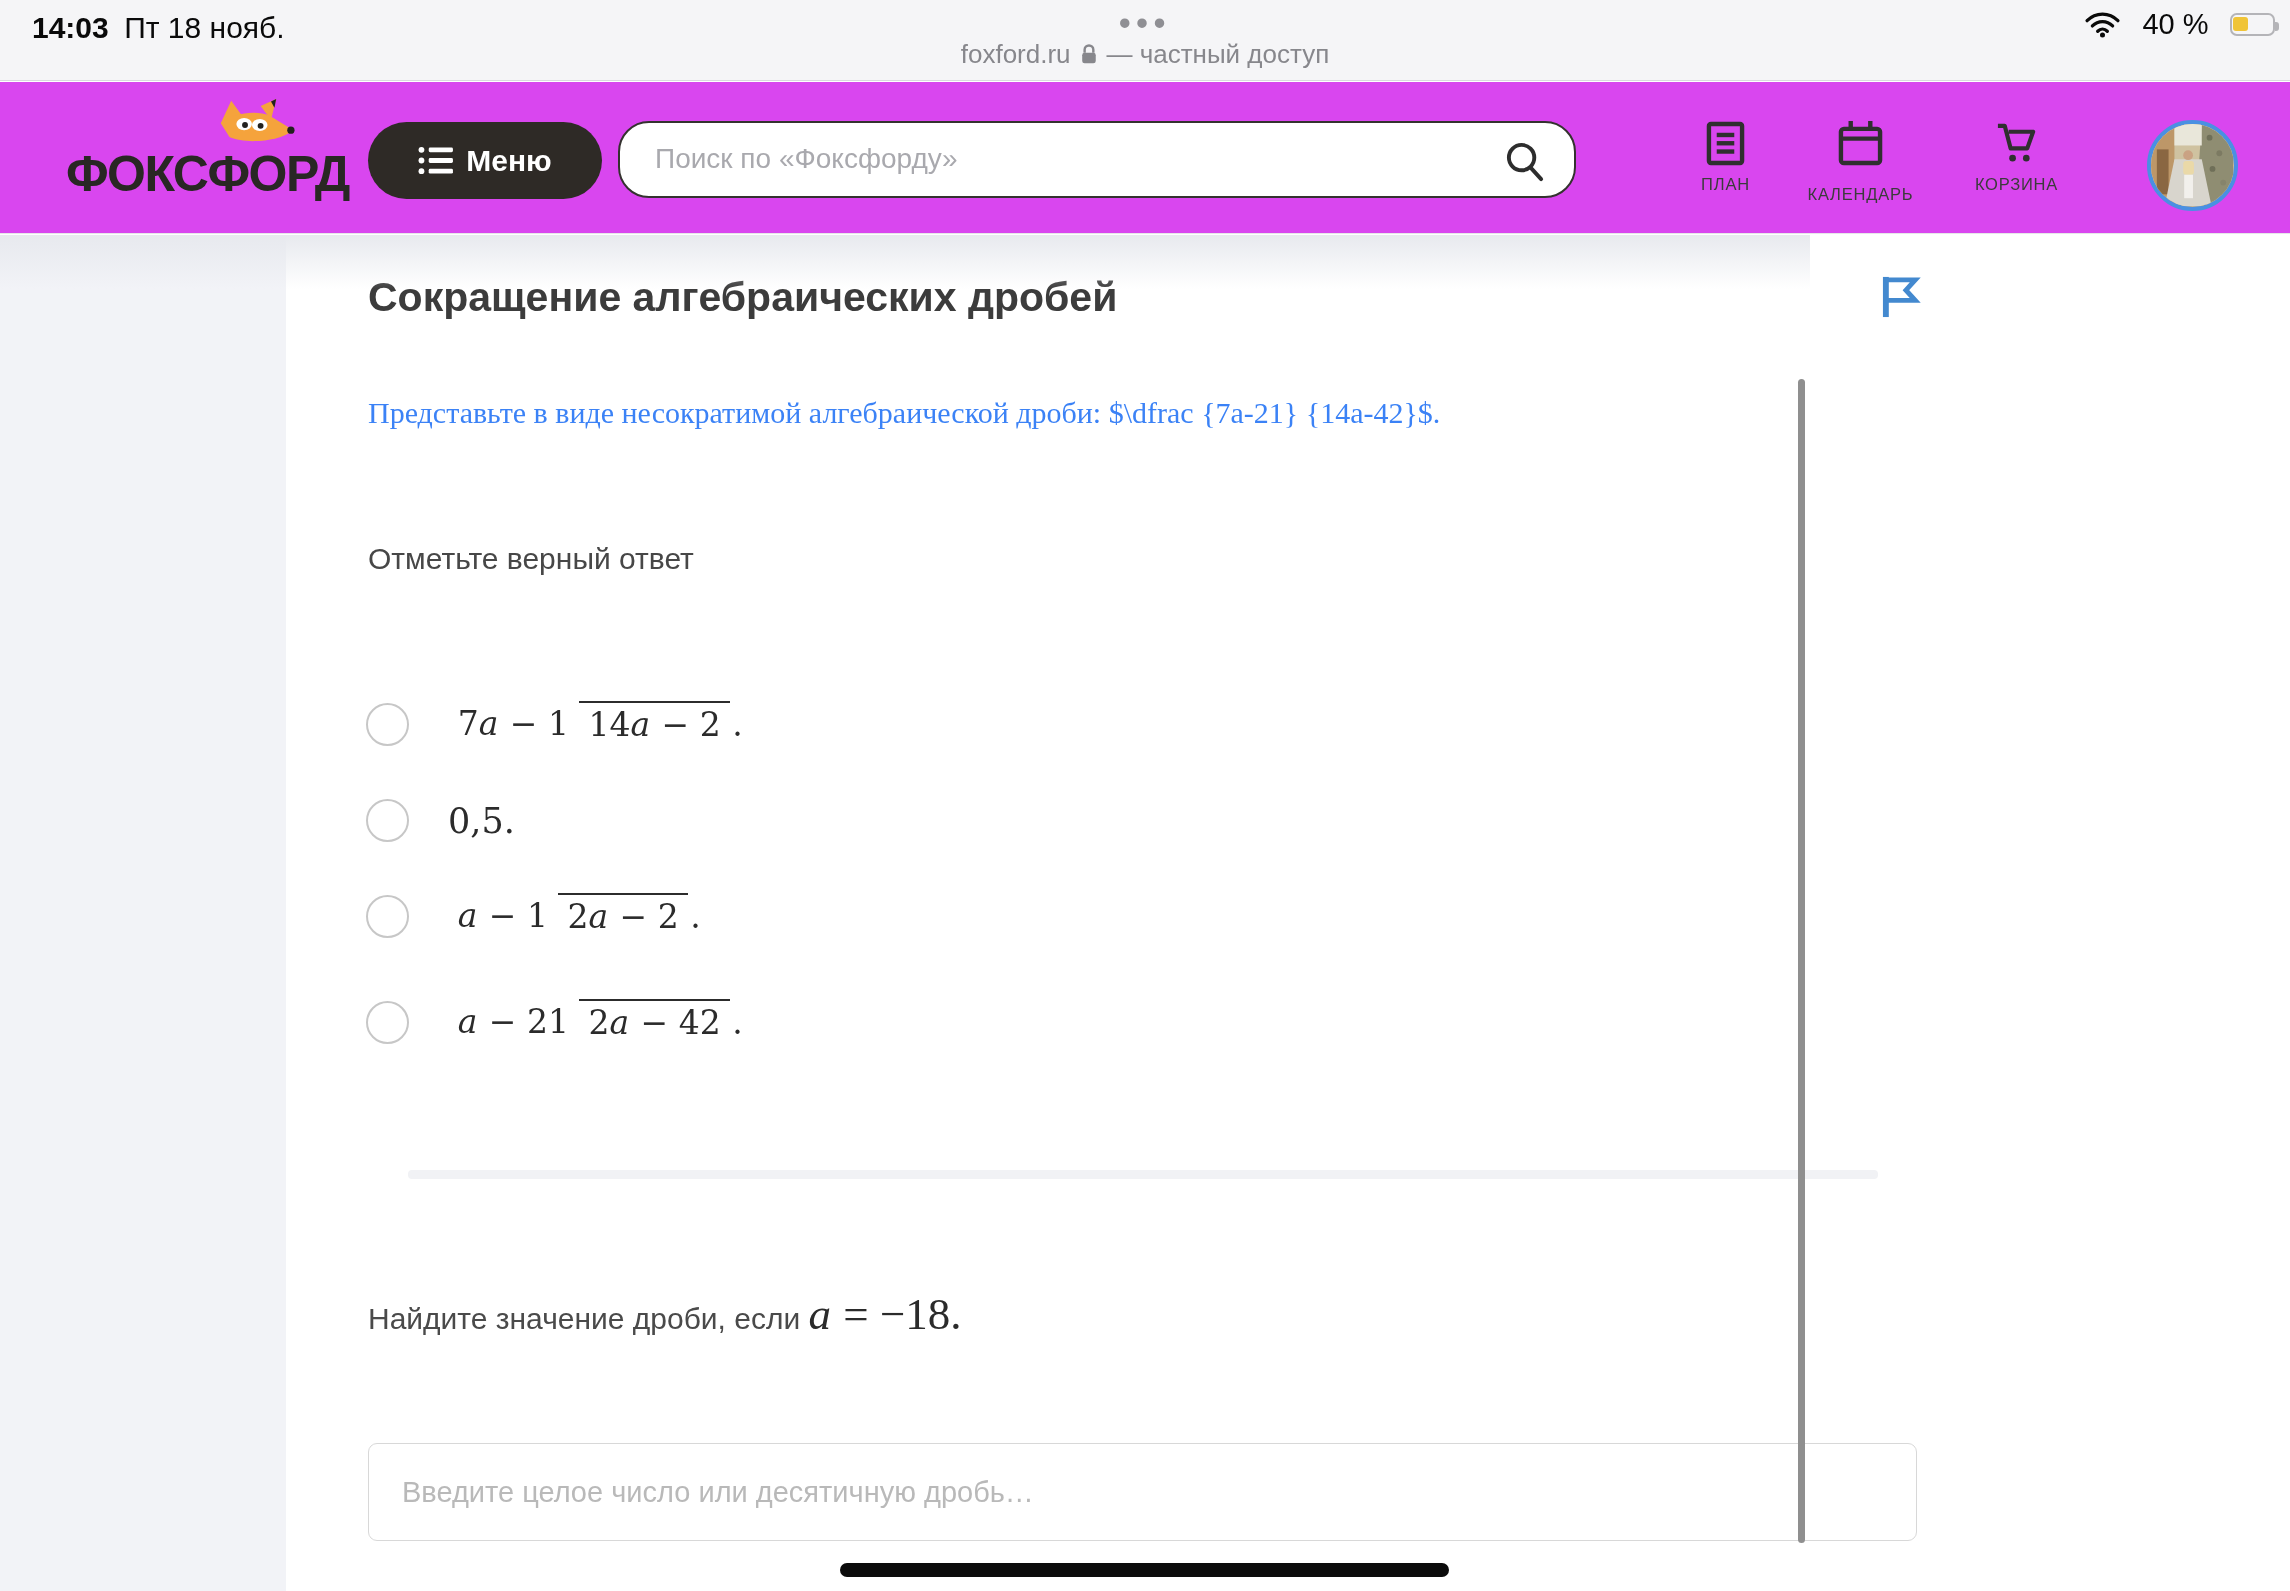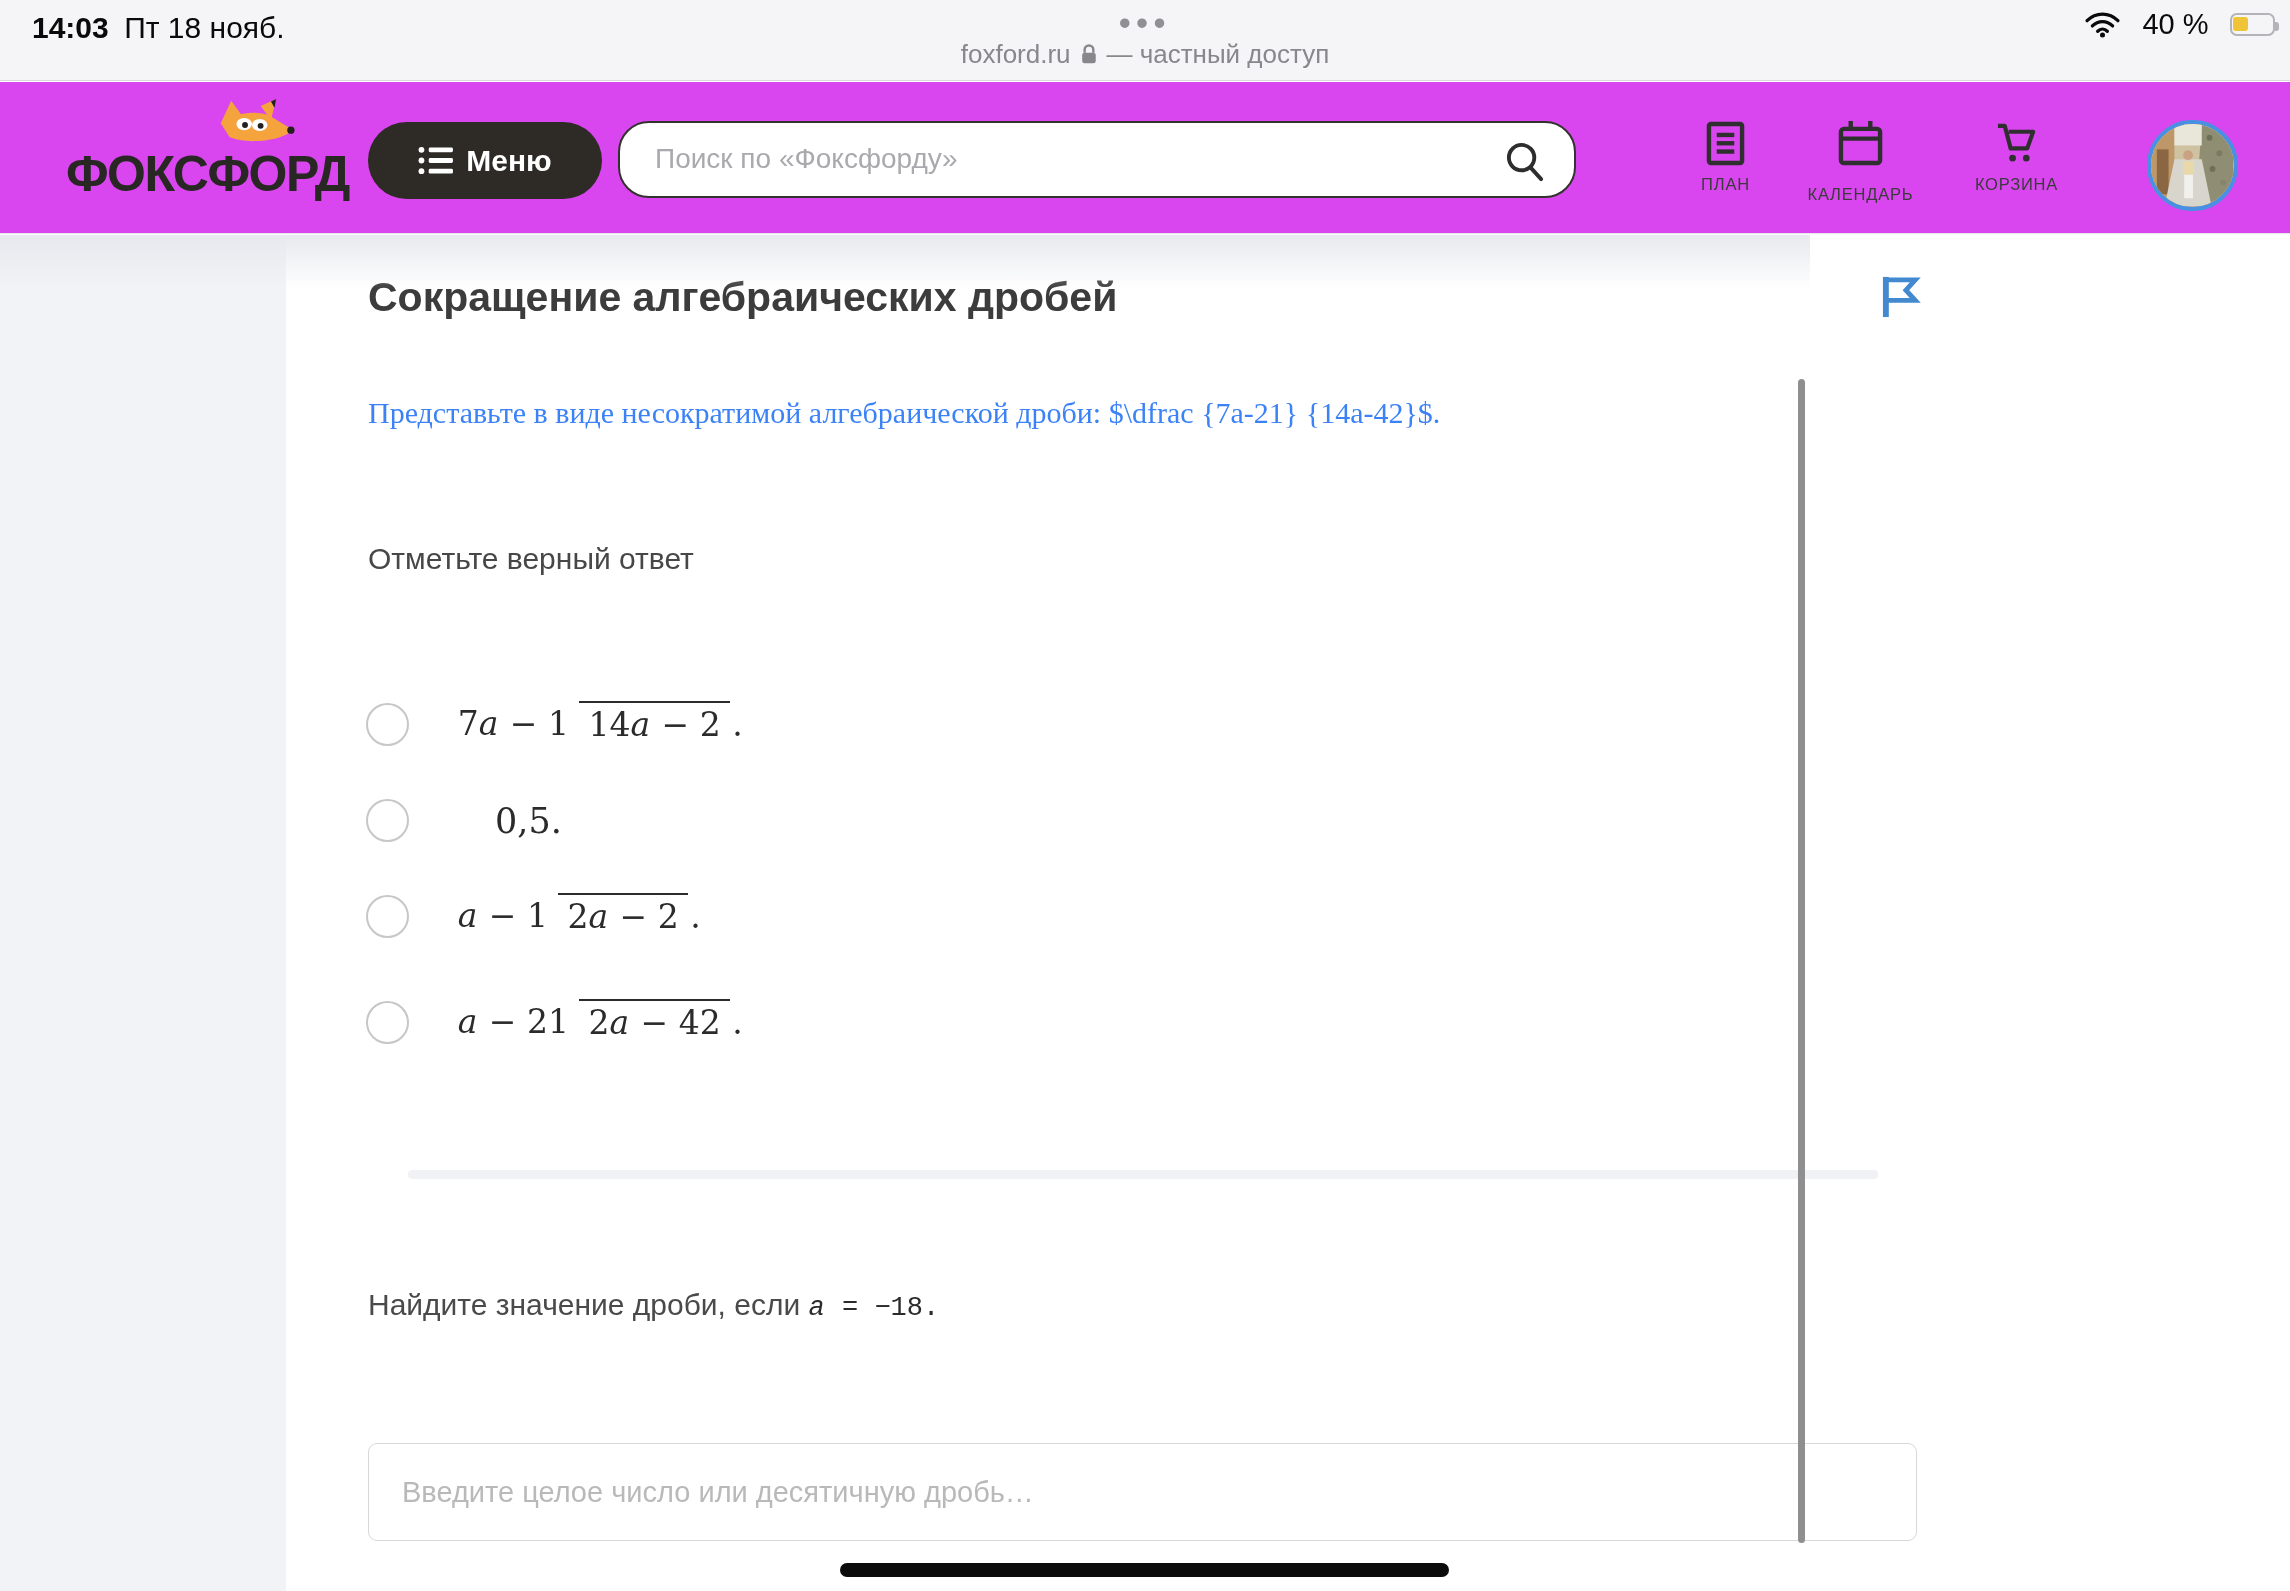--- a/index.html
+++ b/index.html
@@ -47,28 +47,28 @@
   .q1-prompt { position:absolute; left:82px; top:307px; font-size:30px; color:#474747; }
 
   .opt { position:absolute; left:80px; display:flex; align-items:center; }
   .radio { width:43px; height:43px; border:2.9px solid #c7c7c7; border-radius:50%; background:#fff; flex:0 0 auto; cursor:pointer; }
   .opt-body { margin-left:39px; display:flex; align-items:center; color:#2b2b2b; font-family:"DejaVu Serif", serif; }
   .frac { display:inline-flex; flex-direction:row; align-items:center; font-size:33px; line-height:1.35; }
   .frac .den { border-top:2.9px solid #2c2c2c; }
   .frac .num, .frac .den { padding:0 9.7px; }
   .suffix { font-size:33px; margin-left:1.9px; align-self:center; }
   .opt-plain { font-size:35px; }
-  .opt1 { top:436px; height:107px; } .opt2 { top:561px; height:49px;gap:47px; }
+  .opt1 { top:436px; height:107px; } .opt2 { top:561px; height:49px; }
   .opt3 { top:628px; height:107px; } .opt4 { top:734px; height:107px; }
   .mathify i { font-style:italic; padding-right:1px; }
 
   .divider { position:absolute; left:122px; top:935px; width:1470px; height:8.7px; background:#f1f2f5; border-radius:3.9px; }
 
   .q2-line { position:absolute; left:82px; top:1053px; font-size:30px; color:#4a4a4a; white-space:nowrap; }
-  .q2-math { font-family:Liberation Mono, monospace; font-size:27px; color:#2b2b2b; }
+  .q2-math { font-family:Liberation Serif, serif; font-size:45px; color:#2b2b2b; }
 
   .answer-wrap { position:absolute; left:82px; top:1208px; width:1549px; height:98px; }
   .answer-wrap input { width:100%; height:100%; border:1.9px solid #d8d8d8; border-radius:9px; font-size:29px; padding:0 33px; color:#333; outline:none; font-family:"Liberation Sans", sans-serif; }
   .answer-wrap input::placeholder { color:#b9b9b9; }
 
   .scroll-thumb { position:absolute; right:4.9px; top:144px; width:6.8px; height:1164px; background:#8f8f8f; border-radius:3.9px; }
   .home-indicator { position:absolute; left:840px; top:1328px; width:609px; height:13.6px; background:#0b0b0b; border-radius:7.8px; cursor:pointer; }
 
   svg { display:block; }
 </style>

